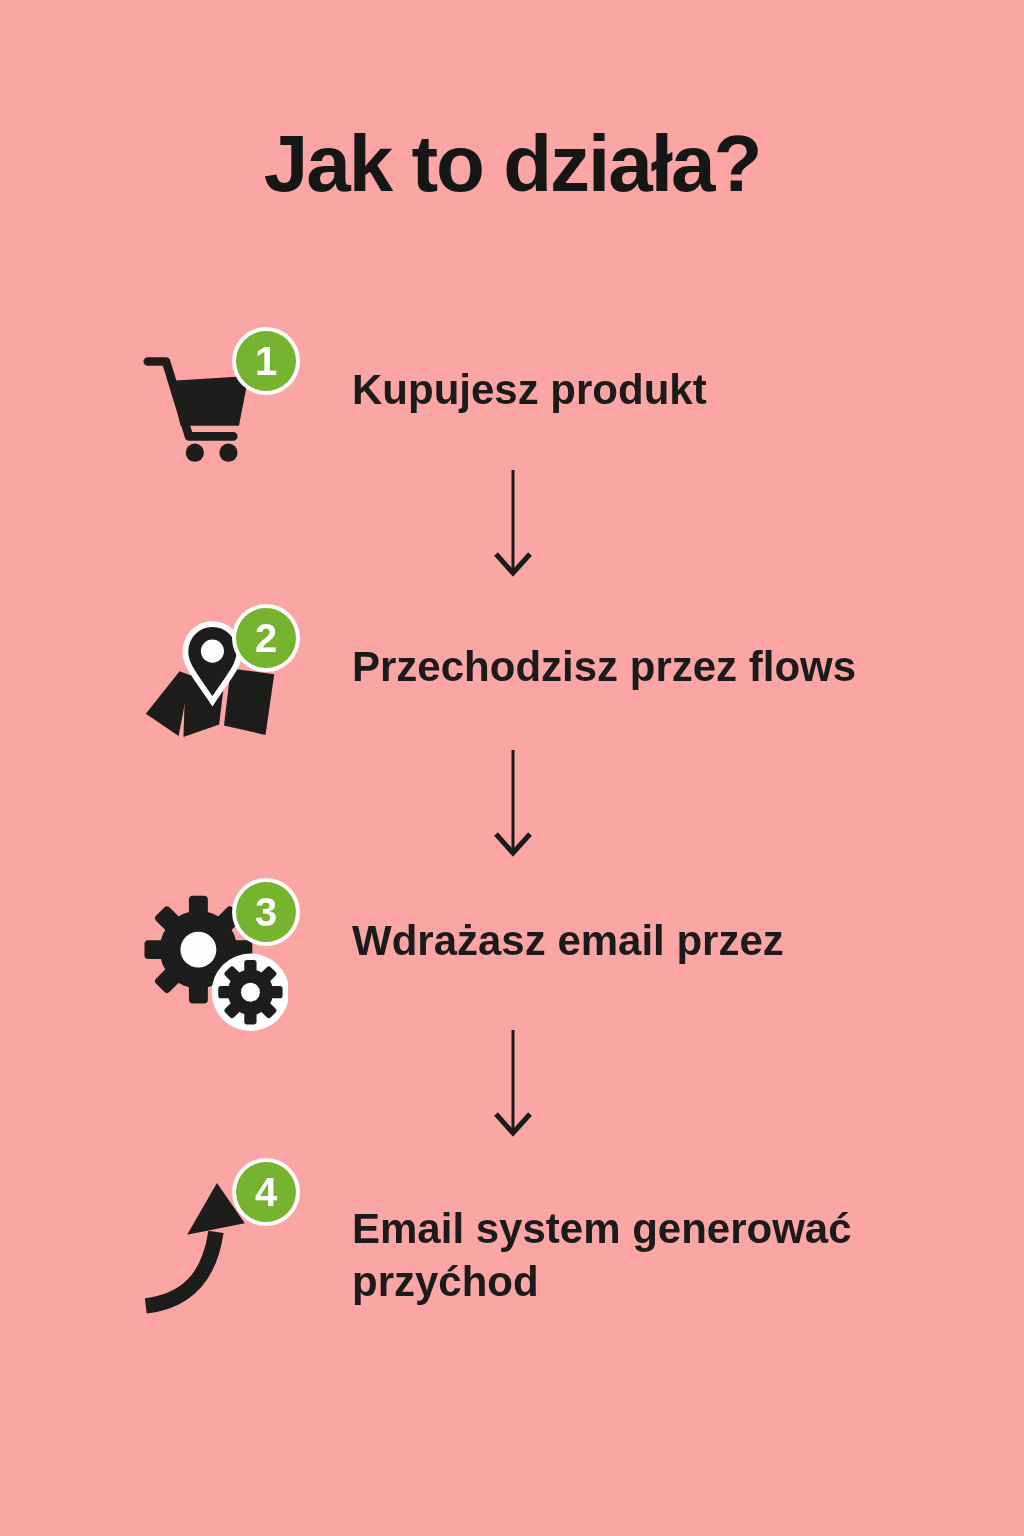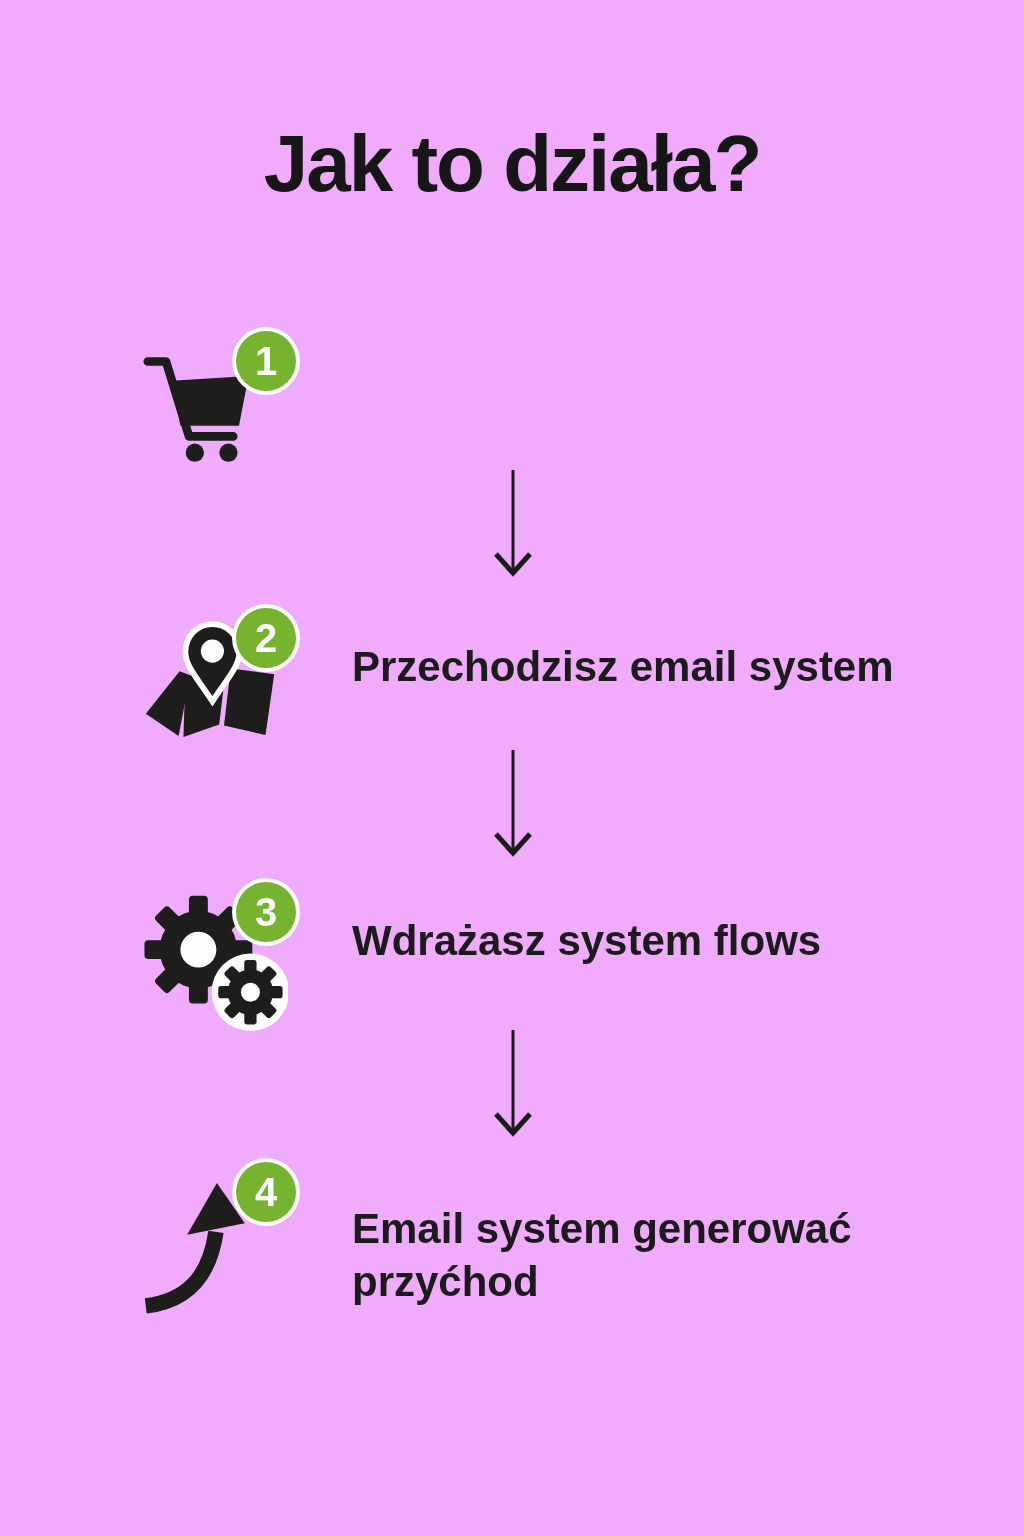--- a/index.html
+++ b/index.html
@@ -1,18 +1,18 @@
 <!DOCTYPE html>
 <html><head>
 <meta charset="utf-8">
 <style>
   html,body{margin:0;padding:0;background:#fdfdfd;}
   .canvas{
     position:relative;width:1024px;height:1536px;margin:0 auto;
-    background:#f0abfc;overflow:hidden;
+    background:#fca5a5;overflow:hidden;
     font-family:"Liberation Sans",sans-serif;color:#1b1b1b;
   }
   .title{
     position:absolute;top:118px;left:0;width:100%;
     text-align:center;font-size:80px;font-weight:700;
     letter-spacing:-2px;color:#161616;margin:0;
   }
   .step{
     position:absolute;left:140px;width:820px;height:145px;
     display:flex;align-items:center;
@@ -50,41 +50,42 @@
   <div class="step step-1">
     <div class="icon-wrap">
       <svg width="125" height="120" viewBox="0 0 130 125">
         <polyline points="8,12 27,12 51,90 97,90" fill="none" stroke="#1d1d1b" stroke-width="9" stroke-linecap="round" stroke-linejoin="round"></polyline>
         <polygon points="33,32 113,27 103,79 42,79" fill="#1d1d1b"></polygon>
         <circle cx="57" cy="107" r="9.5" fill="#1d1d1b"></circle>
         <circle cx="92" cy="107" r="9.5" fill="#1d1d1b"></circle>
       </svg>
       <div class="badge">1</div>
     </div>
+    <div class="step-label">Kupujesz produkt</div>
   </div>
 
   <div class="flow-arrow arrow-1">
     <svg width="60" height="116" viewBox="0 0 60 116">
       <line x1="30" y1="2" x2="30" y2="103" stroke="#1b1b1b" stroke-width="3"></line>
       <polyline points="13,86 30,105 47,86" fill="none" stroke="#1b1b1b" stroke-width="5"></polyline>
     </svg>
   </div>
 
   <div class="step step-2">
     <div class="icon-wrap">
       <svg width="140" height="126" viewBox="0 0 145 130">
         <polygon points="6,99 41,55 52,59 40,122" fill="#1d1d1b"></polygon>
         <polygon points="47,60 89,52 82,110 45,123" fill="#1d1d1b"></polygon>
         <polygon points="94,52 139,58 130,121 87,111" fill="#1d1d1b"></polygon>
         <path d="M75 6 C 59 6 47 19 47 35 C 47 48 56 58 75 86 C 94 58 103 48 103 35 C 103 19 91 6 75 6 Z" fill="#1d1d1b" stroke="#fdfdfd" stroke-width="6"></path>
         <circle cx="75" cy="34" r="12" fill="#fdfdfd"></circle>
       </svg>
       <div class="badge">2</div>
     </div>
-    <div class="step-label">Przechodzisz email system</div>
+    <div class="step-label">Przechodzisz przez flows</div>
   </div>
 
   <div class="flow-arrow arrow-2">
     <svg width="60" height="116" viewBox="0 0 60 116">
       <line x1="30" y1="2" x2="30" y2="103" stroke="#1b1b1b" stroke-width="3"></line>
       <polyline points="13,86 30,105 47,86" fill="none" stroke="#1b1b1b" stroke-width="5"></polyline>
     </svg>
   </div>
 
   <div class="step step-3">
@@ -111,21 +112,21 @@
           <rect x="-6.5" y="-34" width="13" height="14" rx="3" transform="rotate(180)"></rect>
           <rect x="-6.5" y="-34" width="13" height="14" rx="3" transform="rotate(225)"></rect>
           <rect x="-6.5" y="-34" width="13" height="14" rx="3" transform="rotate(270)"></rect>
           <rect x="-6.5" y="-34" width="13" height="14" rx="3" transform="rotate(315)"></rect>
           <circle r="24"></circle>
         </g>
         <circle cx="116" cy="107" r="10" fill="#fdfdfd"></circle>
       </svg>
       <div class="badge">3</div>
     </div>
-    <div class="step-label">Wdrażasz system flows</div>
+    <div class="step-label">Wdrażasz email przez</div>
   </div>
 
   <div class="flow-arrow arrow-3">
     <svg width="60" height="116" viewBox="0 0 60 116">
       <line x1="30" y1="2" x2="30" y2="103" stroke="#1b1b1b" stroke-width="3"></line>
       <polyline points="13,86 30,105 47,86" fill="none" stroke="#1b1b1b" stroke-width="5"></polyline>
     </svg>
   </div>
 
   <div class="step step-4">

